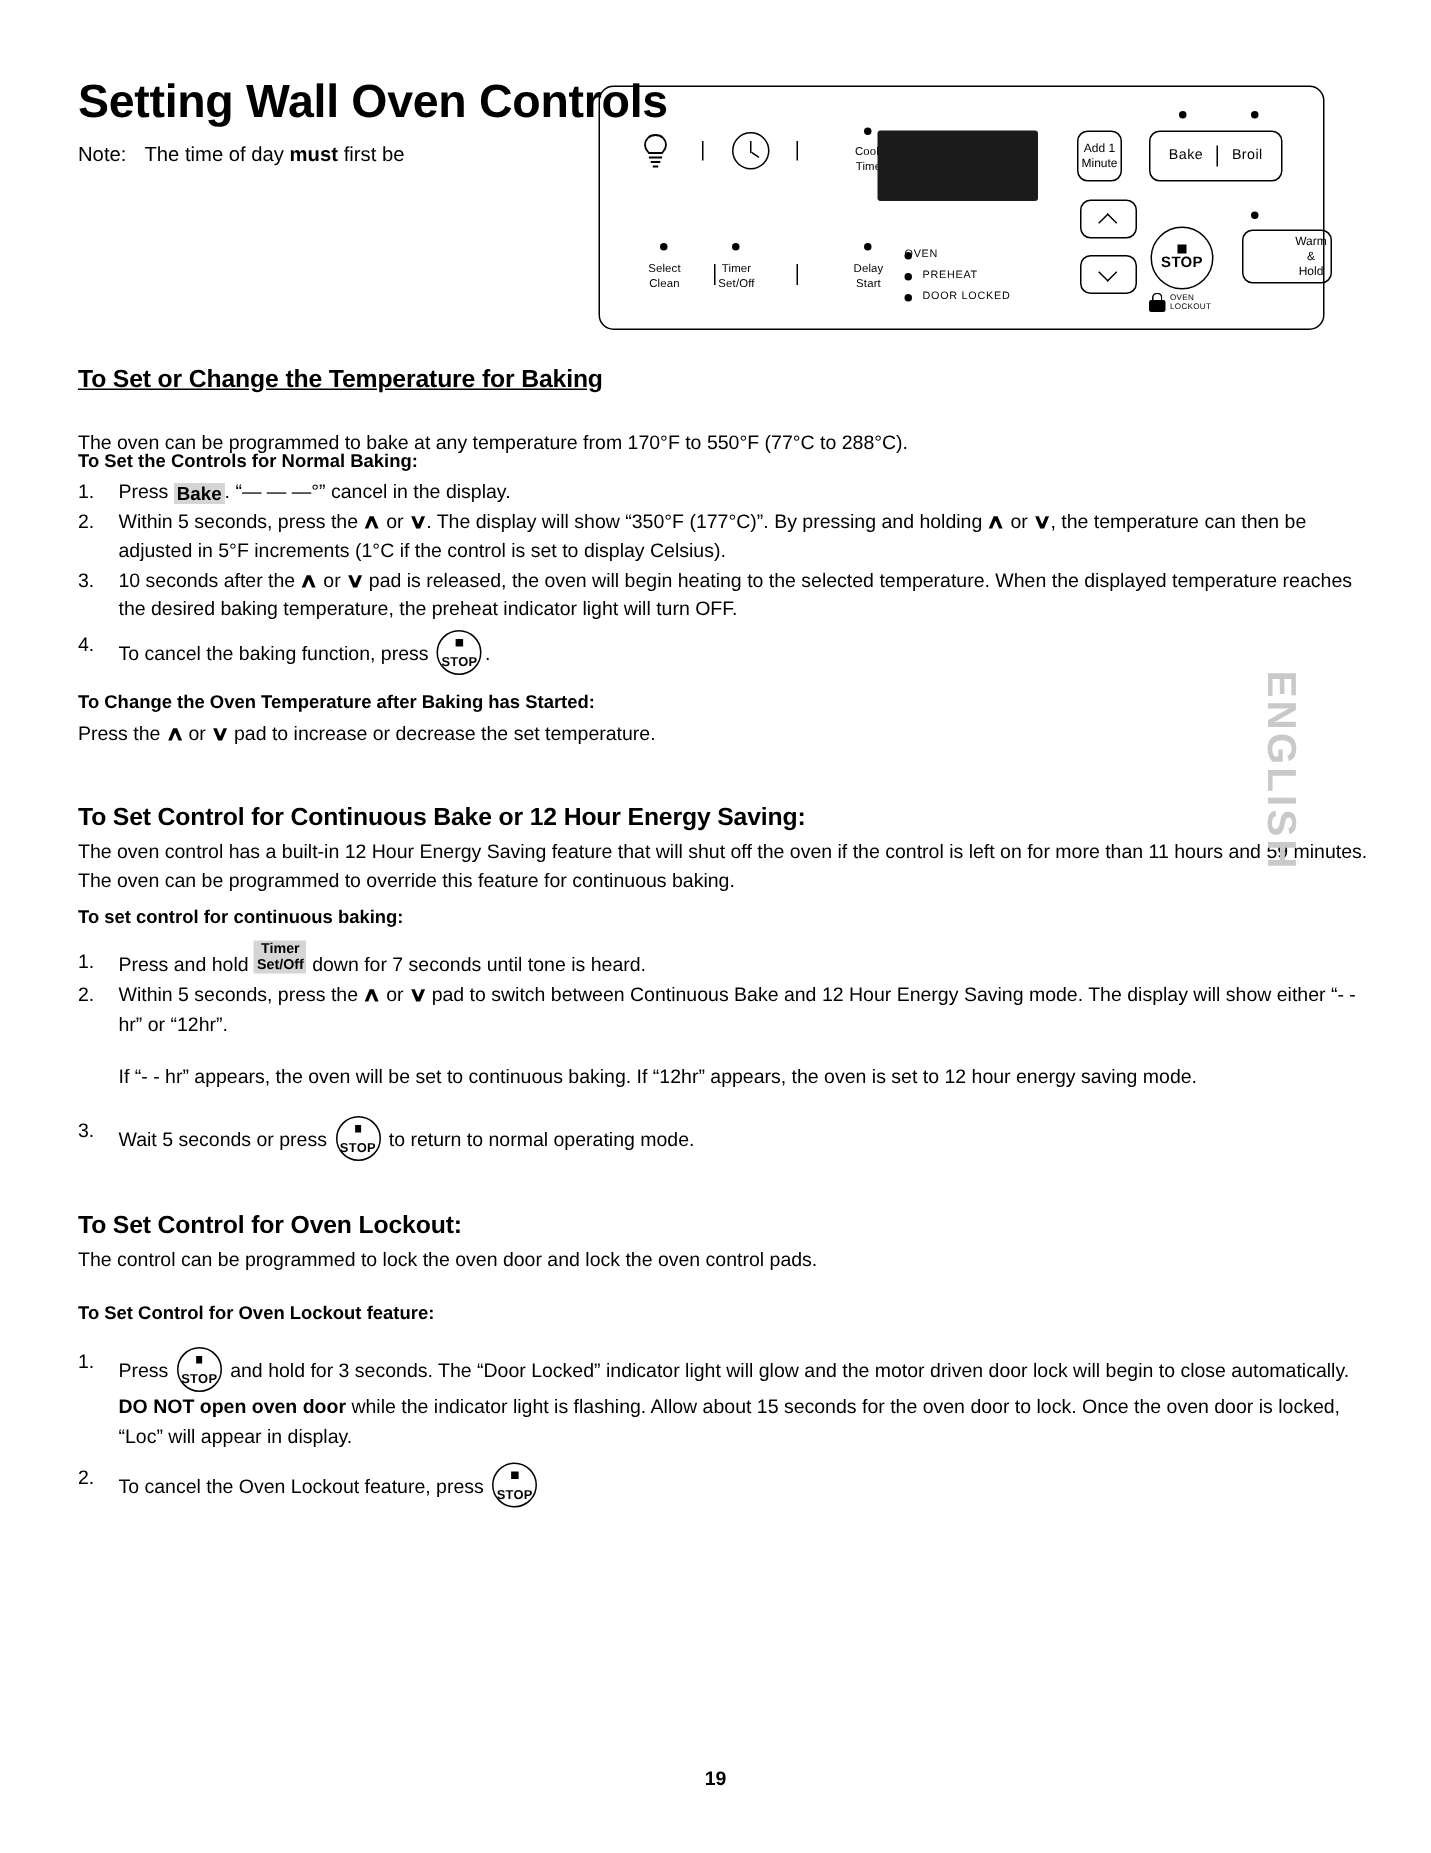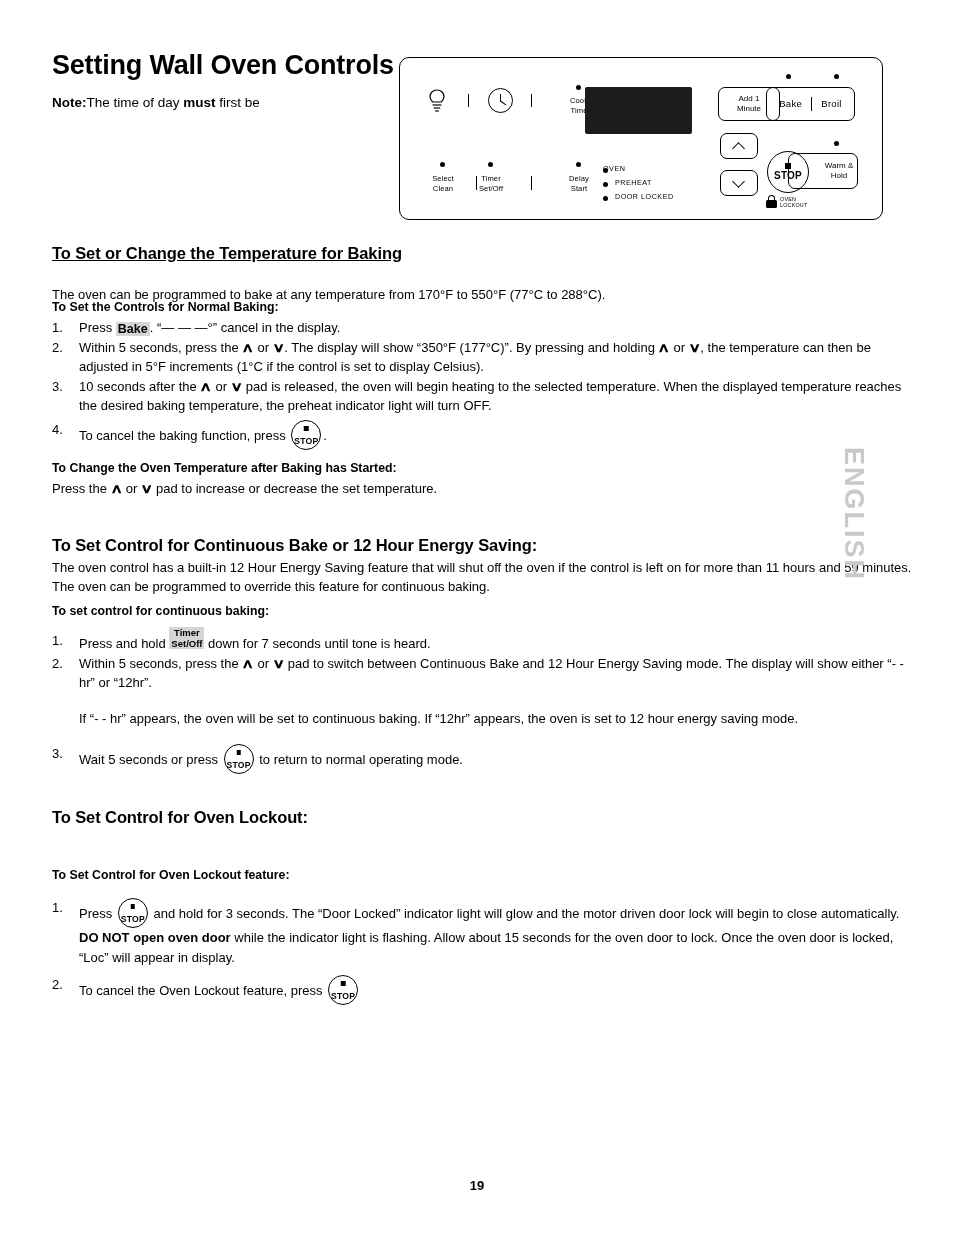--- a/index.html
+++ b/index.html
@@ -19,36 +19,36 @@
   .page {
     position: absolute;
     inset: 0;
   }
 
   
   .page-title {
     position: absolute;
     left: 52px;
     top: 50px;
-    font-size: 27px;
+    font-size: 31px;
     font-weight: bold;
     letter-spacing: -0.2px;
     white-space: nowrap;
     text-align: right;
   }
   .note-block {
     position: absolute;
     left: 52px;
     top: 93px;
     font-size: 13.5px;
     line-height: 20px;
     width: 330px;
   }
   .note-row { display: flex; }
-  .note-label { font-weight: bold; margin-right: 0; }
+  .note-label { font-weight: normal; margin-right: 12px; }
   .note-line2 { margin-left: 60px; }
   .b { font-weight: bold; text-align: right; }
 
   
   .panel {
     position: absolute;
     left: 399px;
     top: 57px;
     width: 484px;
     height: 163px;
@@ -372,21 +372,21 @@
 
       <div class="dot" style="left:203px; top:110px;"></div>
       <div class="ind-label" style="left:203px; top:106px;">OVEN</div>
 
       <div class="dot" style="left:203px; top:124px;"></div>
       <div class="ind-label" style="left:215px; top:120px;">PREHEAT</div>
 
       <div class="dot" style="left:203px; top:138px;"></div>
       <div class="ind-label" style="left:215px; top:134px;">DOOR LOCKED</div>
 
-      <div class="btn" style="left:318px; top:29px; width:62px; height:34px;">Add 1
+      <div class="btn" style="left:318px; top:29px; width:30px; height:34px;">Add 1
 Minute</div>
 
       <div class="dot" style="left:386px; top:16px;"></div>
       <div class="dot" style="left:434px; top:16px;"></div>
 
       <div class="btn" style="left:366px; top:29px; width:89px; height:34px;">
         <span class="btn-wide">Bake</span>
         <span style="display:inline-block;width:1.2px;height:14px;background:#000;margin:0 9px;"></span>
         <span class="btn-wide">Broil</span>
       </div>
@@ -406,21 +406,21 @@
       <div class="lockout" style="left:366px; top:137px;">
         <span class="padlock">
           <span class="shackle"></span>
             <span class="body"></span>
         </span>
         <span class="lock-txt">OVEN
 LOCKOUT</span>
       </div>
 
       <div class="dot" style="left:434px; top:83px;"></div>
-      <div class="btn" style="left:388px; top:95px; width:70px; height:36px;padding-left:32px;">Warm &amp;
+      <div class="btn" style="left:428px; top:95px; width:60px; height:36px;padding-left:32px;">Warm &amp;
 Hold</div>
 
     </div>
   </div>
 
   <div class="sec-title" style="left:52px; top:244px;text-decoration:underline;">To Set or Change the Temperature for Baking</div>
   <div class="body-txt" style="left:52px; top:265px; width:860px;margin-top:20px;">The oven can be programmed to bake at any temperature from 170°F to 550°F (77°C to 288°C).</div>
   <div class="sub-title" style="left:52px; top:300px;">To Set the Controls for Normal Baking:</div>
 
   <div class="list" style="left:52px; top:318px; width:862px;">
@@ -466,20 +466,21 @@
   </div>
 
   <div class="list" style="left:52px; top:744px; width:862px;">
     <div class="li">
       <span class="li-num">3.</span>
       <span class="li-body"><span>Wait 5 seconds or press </span><span class="ic-stop"><i></i><b>STOP</b></span><span> to return to normal operating mode.</span></span>
     </div>
   </div>
 
   <div class="sec-title" style="left:52px; top:808px;">To Set Control for Oven Lockout:</div>
+  <div class="body-txt" style="left:52px; top:830px; width:860px;">The control can be programmed to lock the oven door and lock the oven control pads.</div>
   <div class="sub-title" style="left:52px; top:868px;">To Set Control for Oven Lockout feature:</div>
 
   <div class="list" style="left:52px; top:898px; width:862px;">
     <div class="li">
       <span class="li-num">1.</span>
       <span class="li-body"><span>Press </span><span class="ic-stop"><i></i><b>STOP</b></span><span> and hold for 3 seconds. The “Door Locked” indicator light will glow and the motor driven door lock will begin to close automatically. </span><span class="b">DO NOT open oven door</span><span> while the indicator light is flashing. Allow about 15 seconds for the oven door to lock. Once the oven door is locked, “Loc” will appear in display.</span></span>
     </div>
   </div>
 
   <div class="list" style="left:52px; top:975px; width:862px;">

